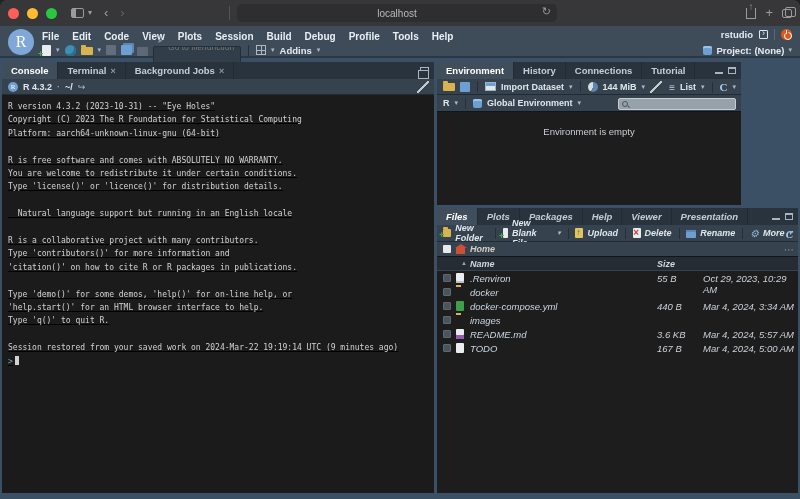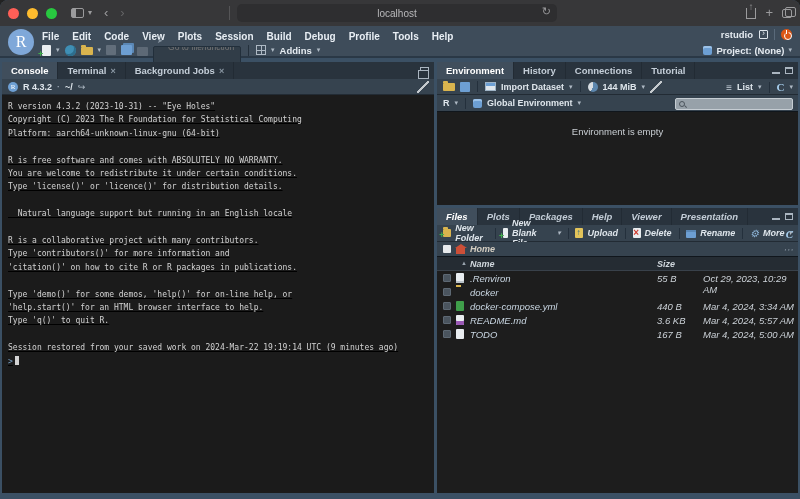--- a/index.html
+++ b/index.html
@@ -72,21 +72,21 @@
   .icon-power { width:11px; height:11px; border-radius:50%; background:#dd5716; position:relative; }
   .icon-power::before { content:""; position:absolute; left:2.5px; top:3px; width:6px; height:6px;
                         border:1.2px solid #fff; border-radius:50%; }
   .icon-power::after { content:""; position:absolute; left:5px; top:1px; width:1.4px; height:4px; background:#dd5716;
                        box-shadow:0 0 0 .6px #dd5716; border-left:1.4px solid #fff; }
   .icon-cube { width:9px; height:9px; background:#6d9fd3; border-radius:2px; box-shadow:inset 0 2px 0 #9cc2e8; }
 
   
   .pane { position:absolute; background:#1b1b1b; display:flex; flex-direction:column; }
   #console-pane { left:2px; top:62px; width:432px; height:431px;justify-content:center; }
-  #env-pane     { left:437px; top:62px; width:361px; height:143px; }
+  #env-pane     { left:437px; top:62px; width:304px; height:143px; }
   #files-pane   { left:437px; top:208px; width:361px; height:285px;font-style:italic; }
   .tabbar { height:17px; background:#29333d; display:flex; align-items:stretch; flex:0 0 auto; position:relative; }
   .tab { display:flex; align-items:center; gap:4px; padding:0 9px; font-size:9.5px; font-weight:bold;
          color:#c3cdd7; border-right:1px solid #222b34; }
   .tab.active { background:#404e5c; color:#ffffff; }
   .tab-close { color:#8a97a3; font-size:9px; }
   .tabbar-right { position:absolute; right:5px; top:0; height:17px; display:flex; align-items:center; gap:5px; }
   .icon-restore { width:9px; height:7px; border:1px solid #aab5c0; position:relative; background:#29333d; }
   .icon-restore::before { content:""; position:absolute; left:-3px; top:2px; width:9px; height:7px;
                           border:1px solid #aab5c0; background:#29333d; }
@@ -442,20 +442,27 @@
       </div>
       <div class="file-row">
         <span class="checkbox cb-dark"></span>
         <span class="row-icon fi-page fi-yml"></span>
         <span class="fname">docker-compose.yml</span>
         <span class="fsize">440 B</span>
         <span class="fmod">Mar 4, 2024, 3:34 AM</span>
       </div>
       <div class="file-row">
         <span class="checkbox cb-dark"></span>
+        <span class="row-icon fi-folder"></span>
+        <span class="fname">images</span>
+        <span class="fsize"></span>
+        <span class="fmod"></span>
+      </div>
+      <div class="file-row">
+        <span class="checkbox cb-dark"></span>
         <span class="row-icon fi-page fi-md"></span>
         <span class="fname">README.md</span>
         <span class="fsize">3.6 KB</span>
         <span class="fmod">Mar 4, 2024, 5:57 AM</span>
       </div>
       <div class="file-row">
         <span class="checkbox cb-dark"></span>
         <span class="row-icon fi-page"></span>
         <span class="fname">TODO</span>
         <span class="fsize">167 B</span>

